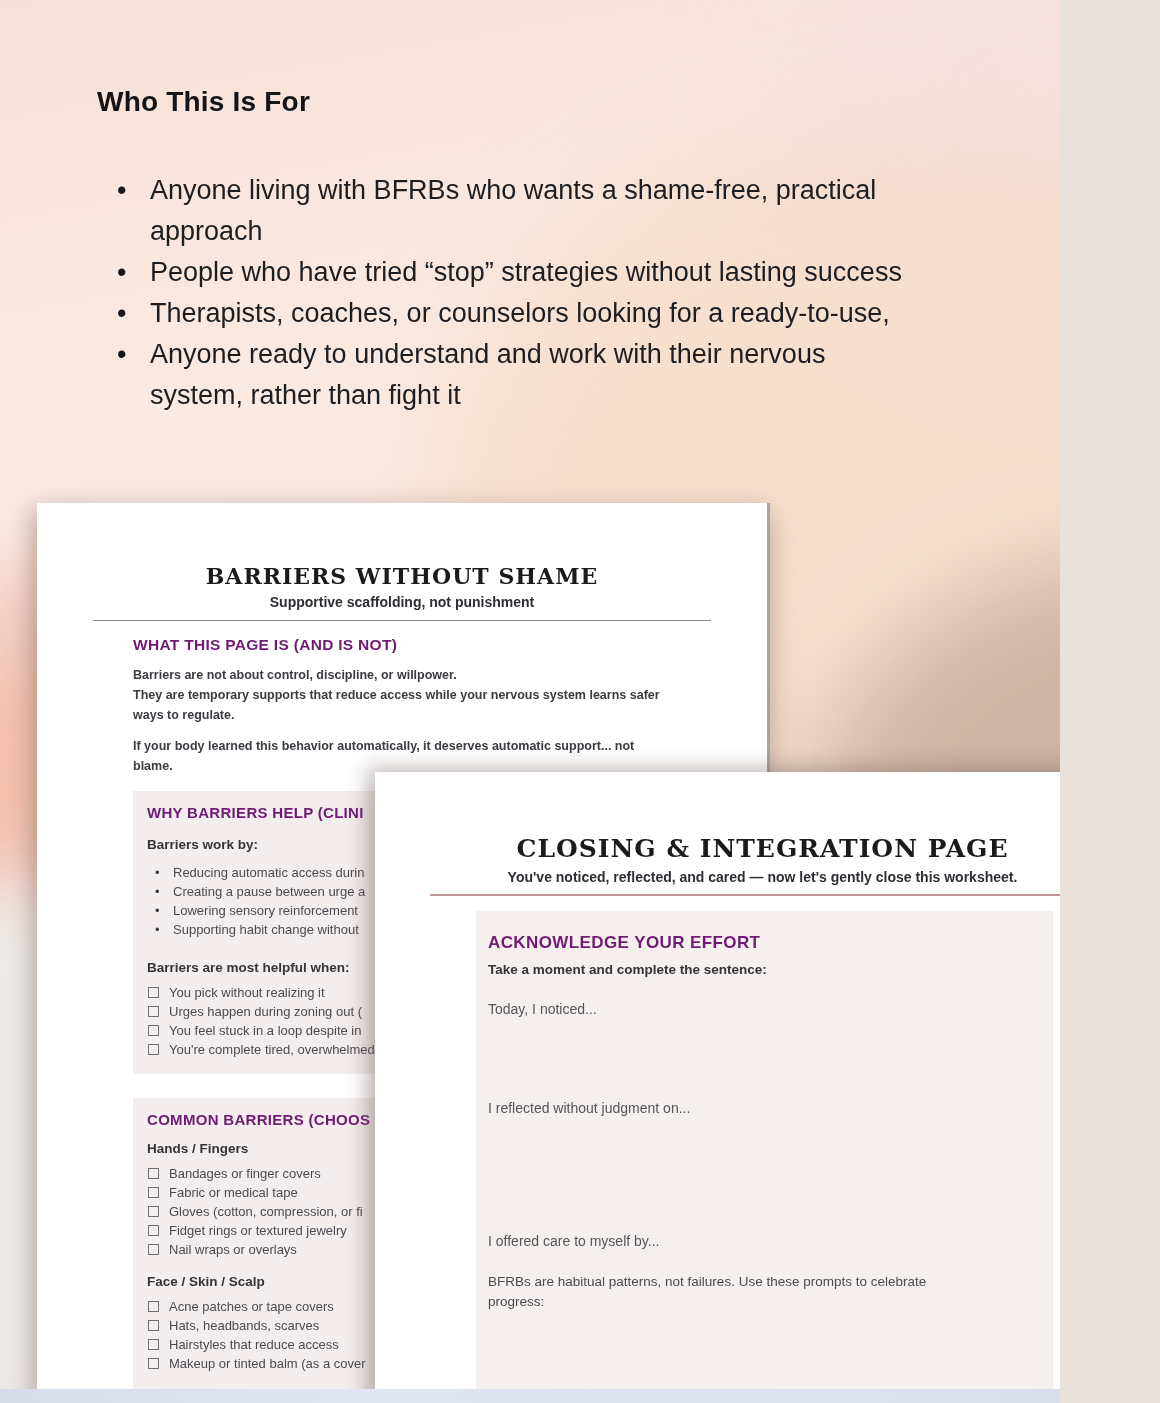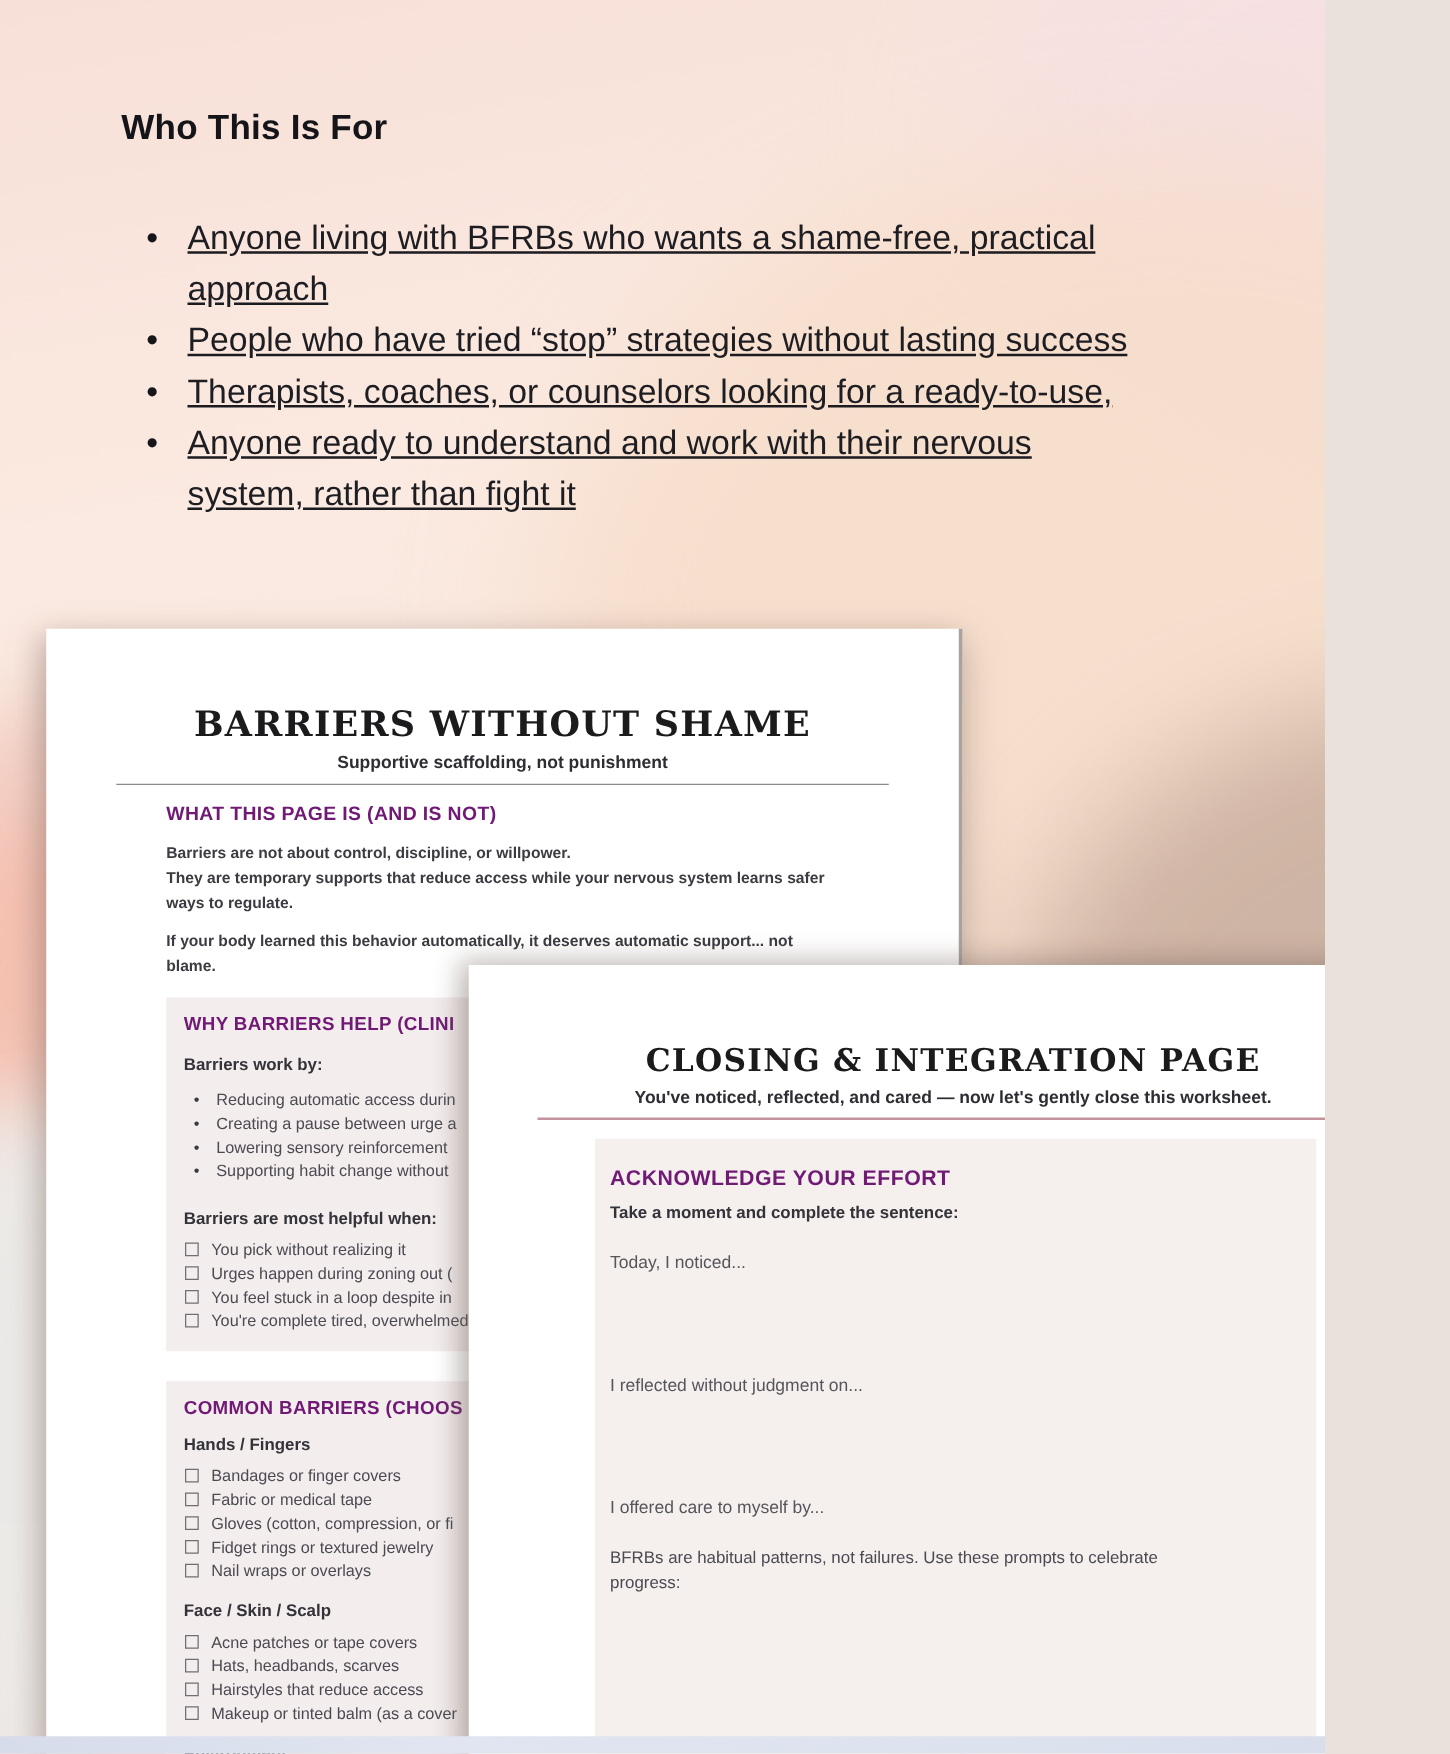--- a/index.html
+++ b/index.html
@@ -14,37 +14,37 @@
   .sh-tanblob{left:800px;top:560px;width:680px;height:640px;background:#c8ad9d;filter:blur(48px);opacity:.85;}
   .sh-sage{left:760px;top:960px;width:860px;height:640px;background:#dae6df;filter:blur(55px);opacity:.95;}
   .sh-pinktr{left:780px;top:-150px;width:700px;height:500px;background:#f6e0e3;filter:blur(60px);opacity:.8;}
   .sh-coral{left:-90px;top:660px;width:280px;height:260px;background:#f5bcab;filter:blur(34px);opacity:.85;}
   .sh-coral2{left:-60px;top:560px;width:220px;height:180px;background:#f3cdc2;filter:blur(30px);opacity:.9;}
   .sh-greyl{left:-70px;top:880px;width:220px;height:560px;background:#ecebe9;filter:blur(34px);opacity:.95;border-radius:40%;}
 
   
   .intro{position:absolute;left:97px;top:86px;width:960px;color:#1b1b20;}
   .intro h1{margin:0;font-size:28px;font-weight:bold;letter-spacing:.2px;color:#141419;}
-  .intro ul{list-style:none;margin:52px 0 0 0;padding:0;text-decoration:underline;}
+  .intro ul{list-style:none;margin:52px 0 0 0;padding:0;}
   .intro li{position:relative;padding-left:53px;font-size:27px;line-height:41px;font-weight:normal;color:#1d1d22;}
   .intro li::before{content:"\2022";position:absolute;left:20px;top:0;font-size:27px;line-height:41px;color:#15151a;}
   .intro .l2:empty{display:none;}
   .intro .l1,.intro .l2{display:block;}
 
   
   .page{position:absolute;background:#ffffff;}
   .serif-title{font-family:"DejaVu Serif","Liberation Serif",serif;font-weight:bold;color:#1b1b1d;text-align:center;}
   .subtitle{font-weight:bold;text-align:center;color:#2e2d33;}
   .mauve{color:#701a75;}
   .shadebox{background:#f3eded;}
 
   
   .page1{left:37px;top:503px;width:730px;height:900px;border-right:3px solid #aba29e;
          box-shadow:0 10px 30px rgba(120,95,85,.35),-6px 6px 18px rgba(120,95,85,.22);}
-  .page1 .serif-title{margin-top:60px;font-size:28px;letter-spacing:1px;}
+  .page1 .serif-title{margin-top:60px;font-size:22px;letter-spacing:1px;}
   .page1 .subtitle{margin-top:5px;font-size:14px;}
   .p1-divider{height:0;border-top:1.5px solid #8f8a88;margin:10px 56px 0 56px;}
   .p1-content{margin:0 57px 0 96px;}
   .p1-sec-head{margin-top:15px;font-size:15.5px;font-weight:bold;letter-spacing:.3px;}
   .p1-para{margin-top:11px;font-size:12.5px;font-weight:bold;color:#3c3b42;line-height:20px;}
   .p1-para .ln{display:block;}
   .box1{margin-top:15px;padding:12px 16px 15px 14px;}
   .box2{margin-top:24px;padding:12px 16px 40px 14px;}
   .boxhead{font-size:15px;font-weight:bold;letter-spacing:.3px;line-height:20px;white-space:nowrap;overflow:hidden;}
   .boldlabel{margin-top:13px;font-size:13.5px;font-weight:bold;color:#343339;line-height:18px;}
@@ -62,21 +62,21 @@
          box-shadow:-8px -6px 18px rgba(110,95,90,.30),0 10px 26px rgba(110,90,80,.35);}
   .page2 .serif-title{margin-top:62px;font-size:25px;letter-spacing:1px;}
   .page2 .subtitle{margin-top:6px;font-size:14px;}
   .p2-divider{height:0;border-top:2px solid #c3949b;margin:9px 58px 0 55px;}
   .p2-box{margin:15px 0 0 101px;width:553px;background:#f5efee;padding:22px 12px 60px 12px;height:600px;}
   .p2-boxhead{font-size:17px;font-weight:bold;letter-spacing:.4px;}
   .p2-instruction{margin-top:9px;font-size:13.5px;font-weight:bold;color:#343339;}
   .p2-prompt{font-size:14px;color:#56555b;}
   .pr1{margin-top:24px;}
   .pr2{margin-top:83px;}
-  .pr3{margin-top:81px;}
+  .pr3{margin-top:117px;}
   .p2-emph{margin-top:61px;font-size:14px;font-weight:bold;color:#343339;line-height:22px;}
   .p2-emph .ln{display:block;}
   .p2-closing{margin-top:23px;font-size:13.5px;color:#4b4a52;line-height:20px;}
   .p2-closing .ln{display:block;}
 
   
   .bottom-band{position:absolute;left:0;bottom:0;width:1160px;height:14px;
     background:linear-gradient(90deg,#d6dcea 0%,#e0e5f1 30%,#dde2ef 70%,#d6dcea 100%);z-index:40;}
 </style>
 </head>

